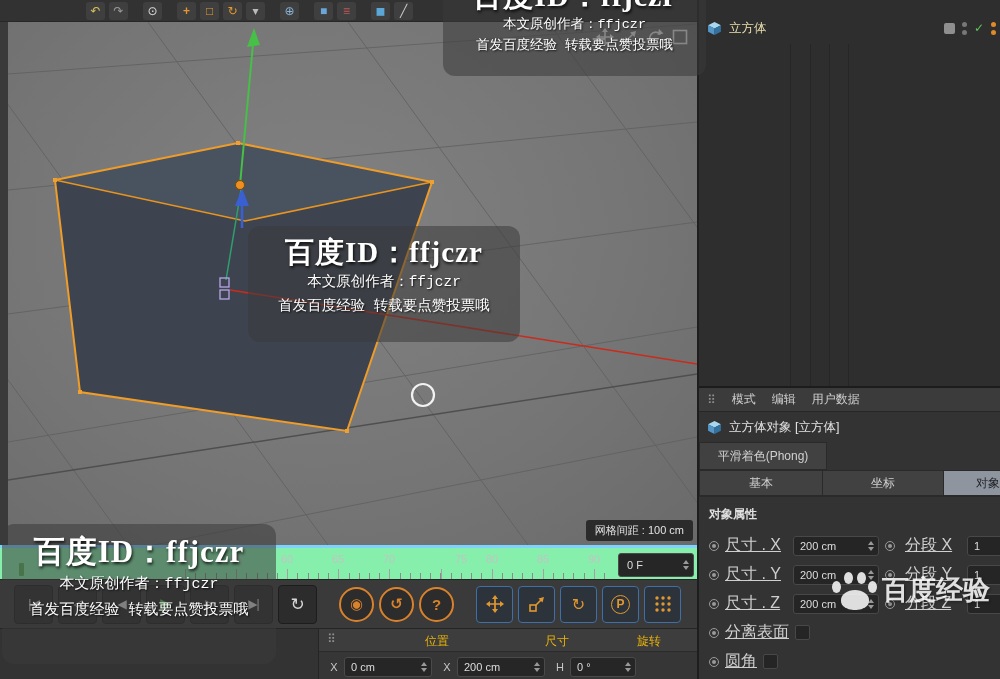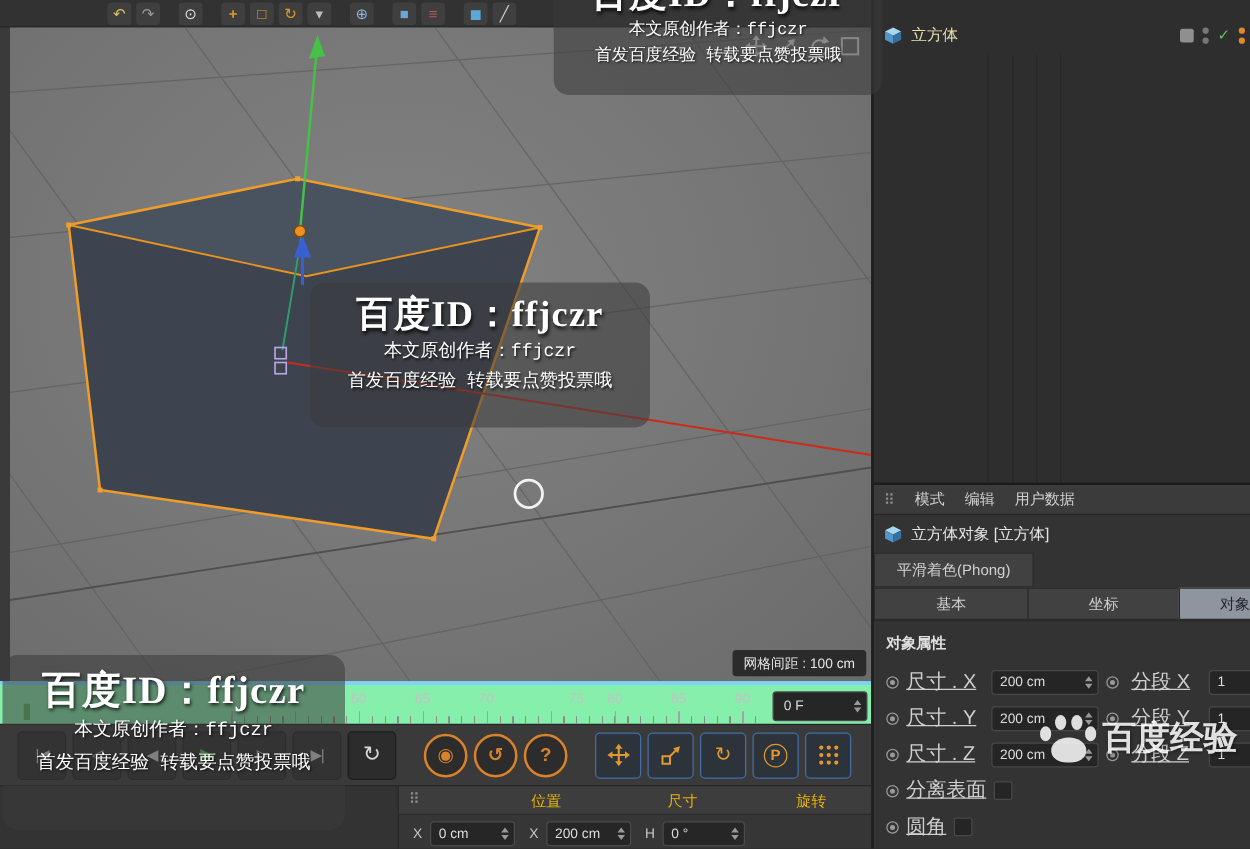--- a/index.html
+++ b/index.html
@@ -53,21 +53,21 @@
   .materials-area{position:absolute;left:0;top:628px;width:318px;height:51px;background:#333;border-top:1px solid #252525;box-sizing:border-box;}
   .coord-panel{position:absolute;left:318px;top:628px;width:379px;height:51px;background:#363636;
        border-top:1px solid #252525;border-left:1px solid #252525;box-sizing:border-box;overflow:hidden;}
   .coord-head{position:relative;height:22px;background:#3d3d3d;border-bottom:1px solid #2a2a2a;}
   .grip{color:#8f8f8f;font-size:12px;}
   .coord-head .grip{position:absolute;left:8px;top:3px;}
   .chead{position:absolute;top:4px;transform:translateX(-50%);color:#eab308;}
   .coord-row{display:flex;align-items:center;gap:10px;padding:5px 0 0 10px;}
   .cgroup{display:flex;align-items:center;gap:5px;}
   .axis{color:#c8c8c8;font-size:11px;width:10px;text-align:center;}
-  .cfield{position:relative;width:68px;height:20px;background:#262626;border:1px solid #4a4a4a;border-radius:3px;
+  .cfield{position:relative;width:88px;height:20px;background:#262626;border:1px solid #4a4a4a;border-radius:3px;
        display:flex;align-items:center;padding-left:6px;font-size:11px;color:#ddd;box-sizing:border-box;}
   .cfield.small{width:66px;}
 
   
   .spin{position:absolute;right:2px;top:0;bottom:0;width:10px;display:flex;flex-direction:column;justify-content:center;gap:2px;align-items:center;}
   .spin i{width:0;height:0;border-left:3px solid transparent;border-right:3px solid transparent;display:block;}
   .spin .up{border-bottom:4px solid #999;}
   .spin .dn{border-top:4px solid #999;}
 
   
@@ -297,21 +297,21 @@
         <rect x="3" y="13" width="14" height="3.2" fill="#9a9a9a"></rect>
       </svg>
     </div>
   </div>
 
   <div class="materials-area"></div>
   <div class="coord-panel">
     <div class="coord-head">
       <span class="grip">⠿</span>
       <span class="chead" style="left:118px">位置</span>
-      <span class="chead" style="left:227px">尺寸</span>
+      <span class="chead" style="left:238px">尺寸</span>
       <span class="chead" style="left:330px">旋转</span>
     </div>
     <div class="coord-row">
       <div class="cgroup">
         <span class="axis">X</span>
         <div class="cfield">
           <span>0 cm</span>
           <span class="spin">
               <i class="up"></i>
               <i class="dn"></i>

